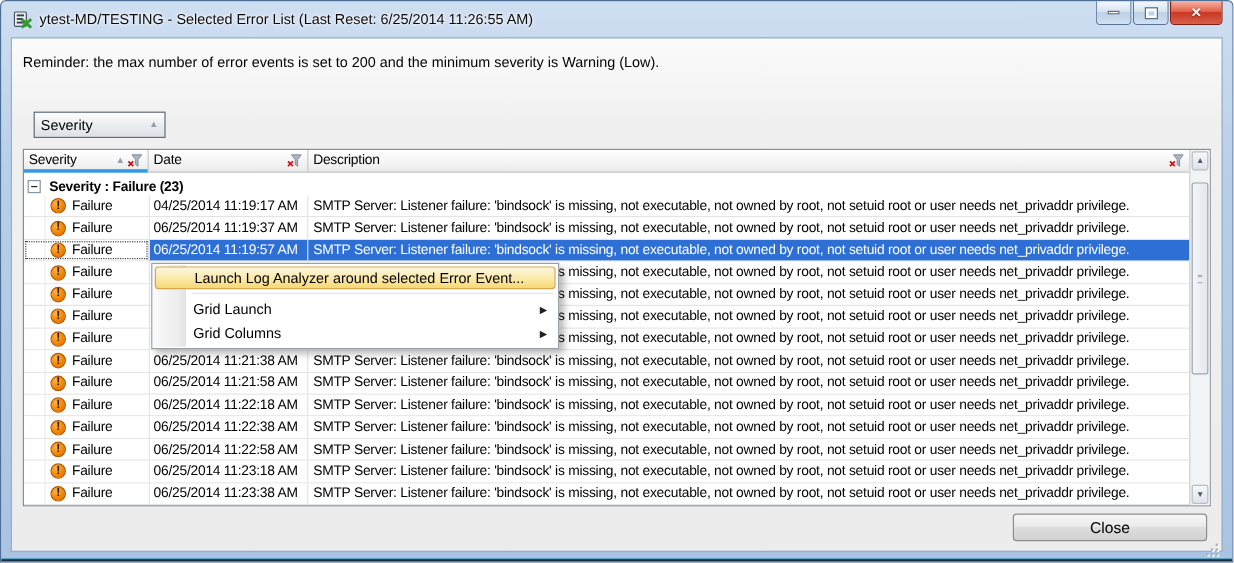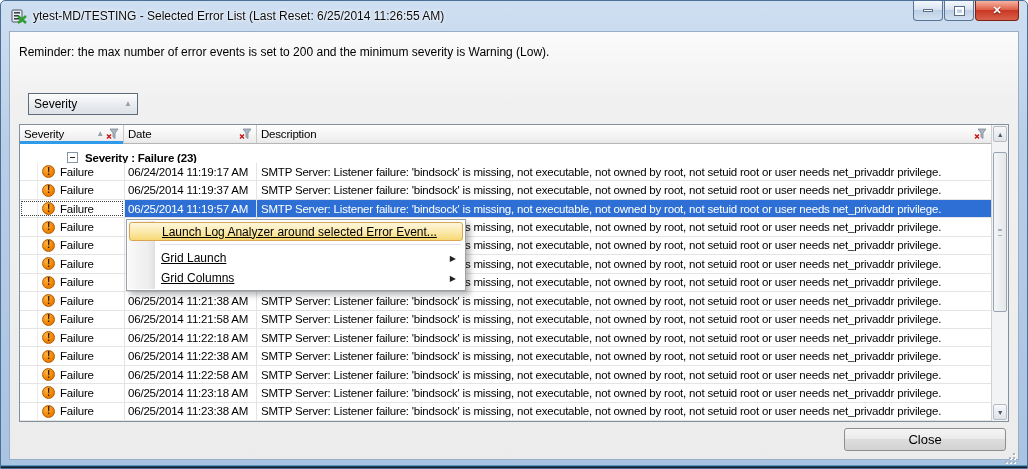--- a/index.html
+++ b/index.html
@@ -55,22 +55,22 @@
   .hcell { position:relative; display:flex; align-items:center; padding:0 4px;
     border-right:1px solid #c9c9c9; cursor:default; }
   .hcell .lbl { flex:1; white-space:nowrap; overflow:hidden; }
   .hcell.c-sev { width:104px; }
   .hcell.c-sev::after { content:""; position:absolute; left:0; right:0; bottom:-1px; height:3px; background:#2d9be9; }
   .hcell.c-date { width:133px; }
   .hcell.c-desc { flex:1; border-right:none; }
   .funnel { flex:none; margin-left:2px; }
 
   .grouprow { position:absolute; left:0; top:19px; right:17px; height:30px;
-    display:flex; align-items:center; background:#fff; border-bottom:3px solid #22c55e;
-    font-weight:bold;margin-left:44px; }
+    display:flex; align-items:center; background:#fff; border-bottom:7px solid #22c55e;
+    font-weight:bold; }
   .expander { width:11px; height:11px; margin:0 7px 0 3px; border:1px solid #8696a6;
     background:#fff; position:relative; flex:none; cursor:default; }
   .expander::before { content:""; position:absolute; left:2px; right:2px; top:4px; height:1px; background:#222; }
 
   .grid-rows { position:absolute; left:0; top:38px; right:17px; bottom:0; overflow:hidden; }
   .row { display:flex; height:18.45px; border-bottom:1px solid #e4e4e4; background:#fff; }
   .cell { overflow:hidden; white-space:nowrap; display:flex; align-items:center; }
   .cell-sev { width:104px; padding-left:2px; position:relative; }
   .cell-sev .indent { width:16px; height:100%; border-right:1px solid #ececec; flex:none; }
   .err-icon { flex:none; width:13px; height:13px; margin:0 5px 0 4px; border-radius:50%;
@@ -94,21 +94,21 @@
   .sthumb::after { content:""; position:absolute; left:4px; right:4px; top:50%; height:5px; margin-top:-3px;
     border-top:1px solid #a9b2bd; border-bottom:1px solid #a9b2bd; box-shadow:0 2px 0 -1px #a9b2bd inset; }
 
   
   .menu { position:absolute; left:125px; top:218px; width:340px; z-index:20;
     background:#fff; border:1px solid #9aa0a8; box-shadow:4px 4px 6px rgba(0,0,0,0.28);
     padding:2px; }
   .menu-gutter { position:absolute; left:1px; top:1px; bottom:1px; width:27px;
     background:linear-gradient(90deg,#f9f9f9,#ededed 80%,#e2e2e2); border-right:1px solid #e0e0e0; }
   .mi { position:relative; height:20px; display:flex; align-items:center;
-    padding-left:32px; cursor:default; white-space:nowrap;text-decoration:underline; }
+    padding-left:32px; cursor:default; white-space:nowrap; }
   .mi.hl { height:19px; border:1px solid #d8a650; border-radius:3px;
     background:linear-gradient(180deg,#fdf6dd 0%,#fbe9a9 55%,#f7d873 100%); }
   .msep { height:1px; background:#e2e2e2; margin:3px 2px 3px 31px; }
   .subarrow { position:absolute; right:7px; font-size:8px; color:#222; }
 
   
   .close-btn { position:absolute; left:843px; top:427px; width:162px; height:23px;
     border:1px solid #8e8e8e; border-radius:3px; color:#000; font-size:13px;
     background:linear-gradient(180deg,#f5f5f5 0%,#ebebeb 45%,#dddddd 50%,#d2d2d2 100%);
     font-family:"Liberation Sans", sans-serif; cursor:default; }
@@ -189,21 +189,21 @@
       <span>Severity : Failure (23)</span>
     </div>
 
     <div class="grid-rows">
         <div class="row">
     <div class="cell cell-sev">
       <span class="indent"></span>
       <span class="err-icon">!</span>
       <span class="sev-label">Failure</span>
     </div>
-    <div class="cell cell-date">06/24/2014 11:19:17 AM</div>
+    <div class="cell cell-date">04/25/2014 11:19:17 AM</div>
     <div class="cell cell-desc">SMTP Server: Listener failure: 'bindsock' is missing, not executable, not owned by root, not setuid root or user needs net_privaddr privilege.</div>
   </div>
         <div class="row">
     <div class="cell cell-sev">
       <span class="indent"></span>
       <span class="err-icon">!</span>
       <span class="sev-label">Failure</span>
     </div>
     <div class="cell cell-date">06/25/2014 11:19:37 AM</div>
     <div class="cell cell-desc">SMTP Server: Listener failure: 'bindsock' is missing, not executable, not owned by root, not setuid root or user needs net_privaddr privilege.</div>

